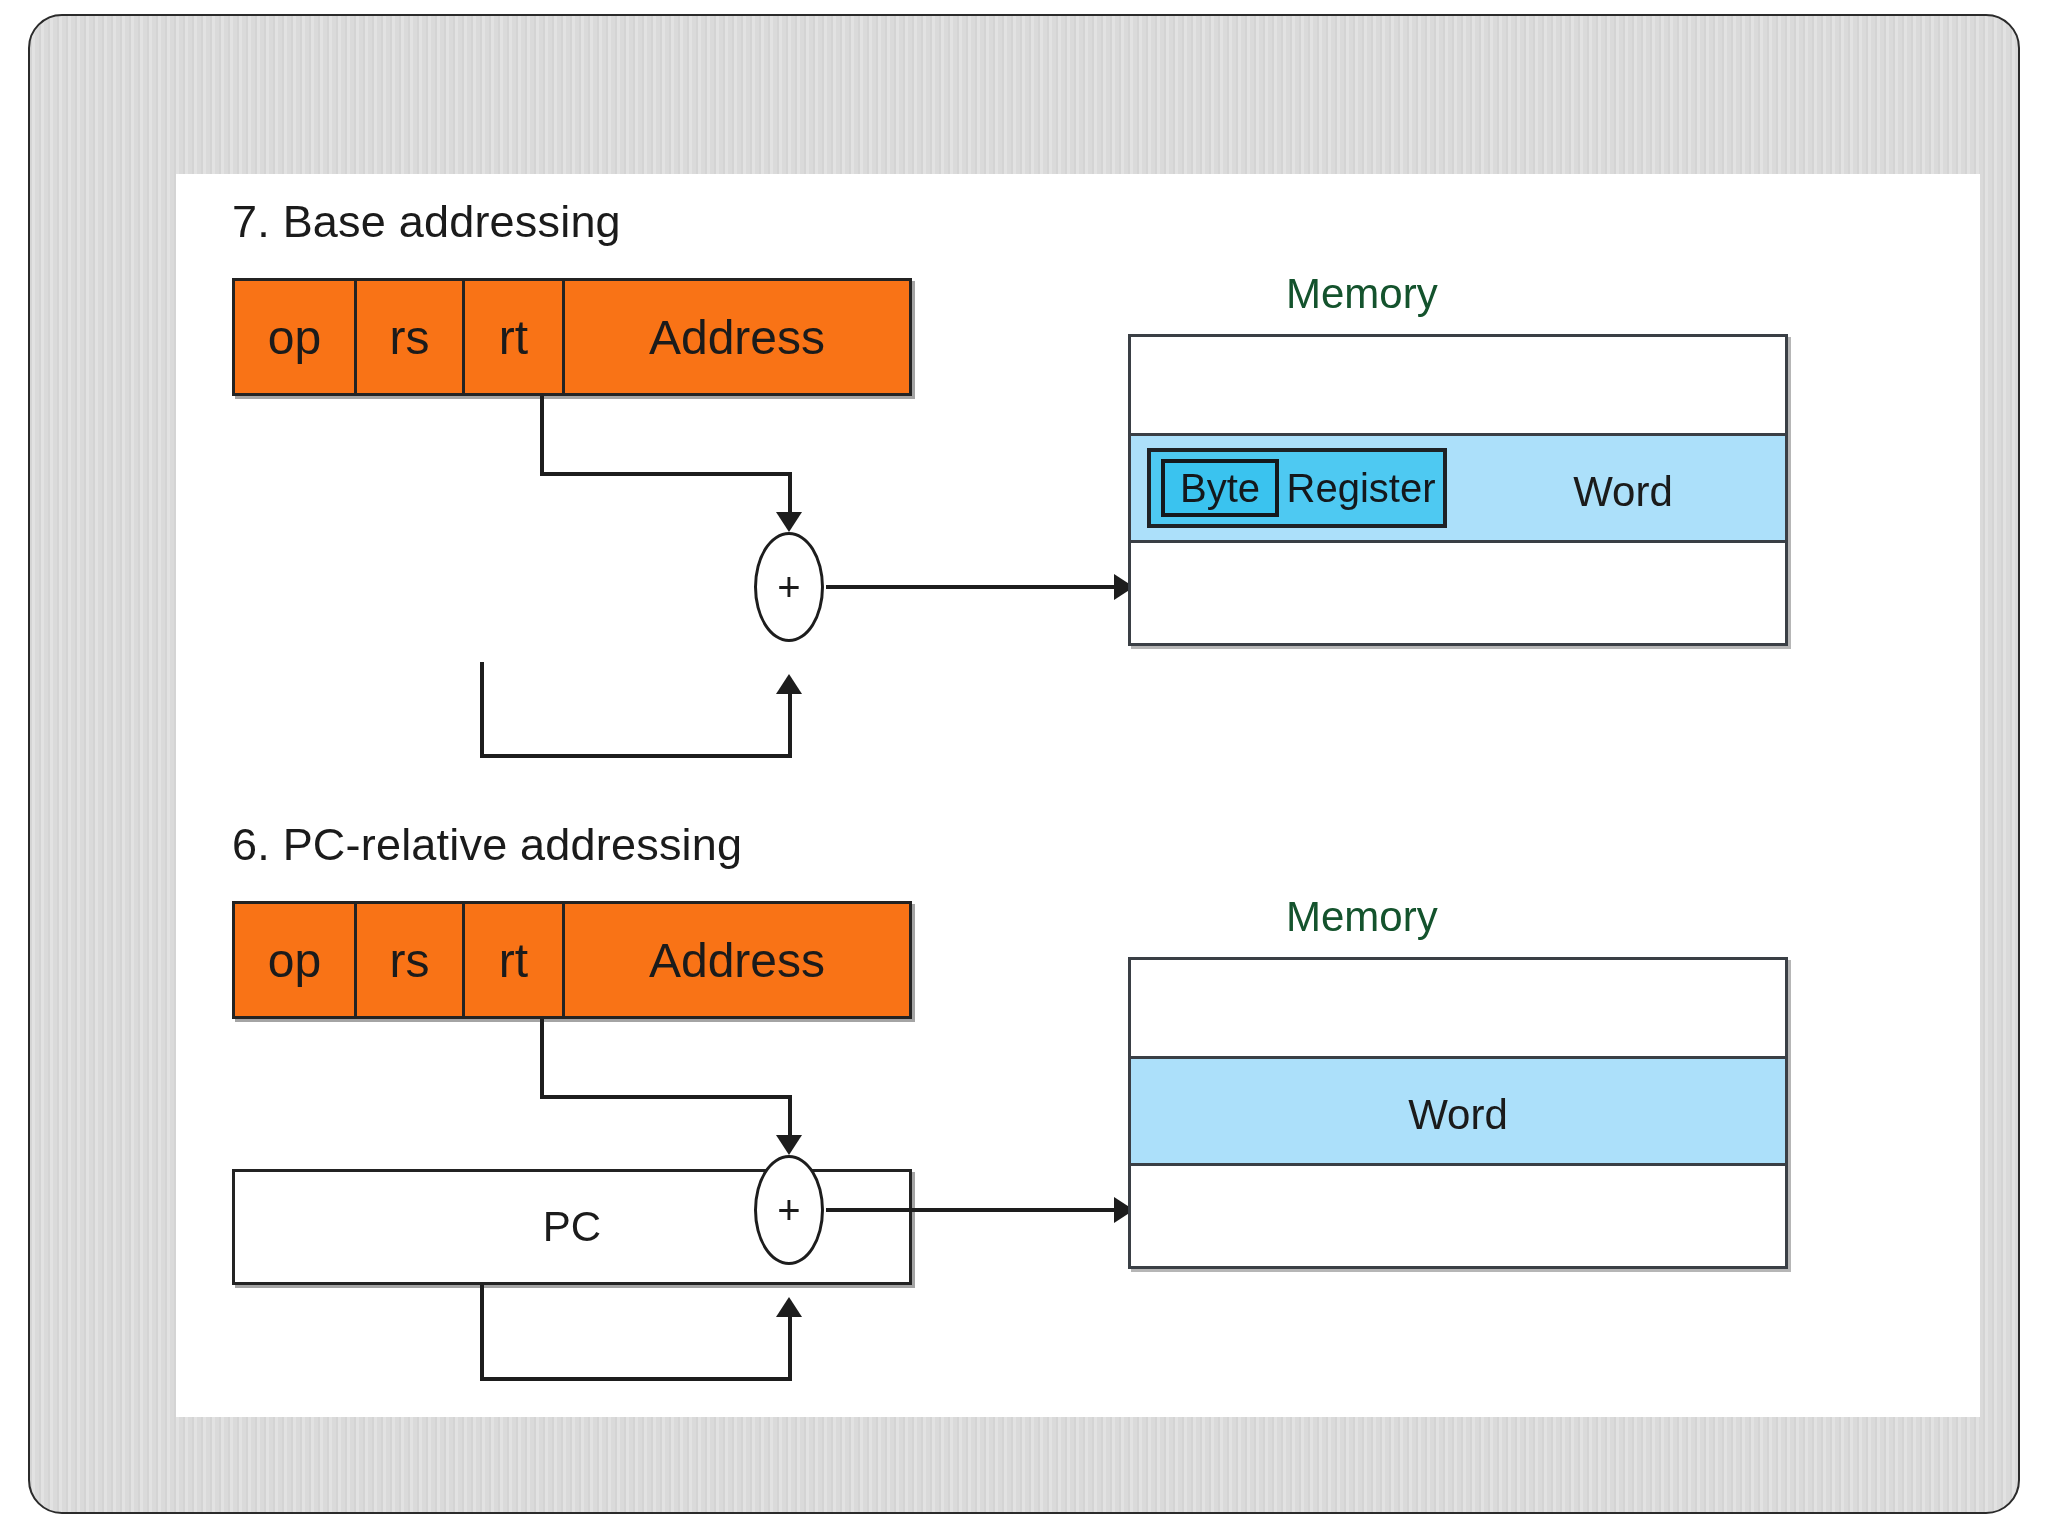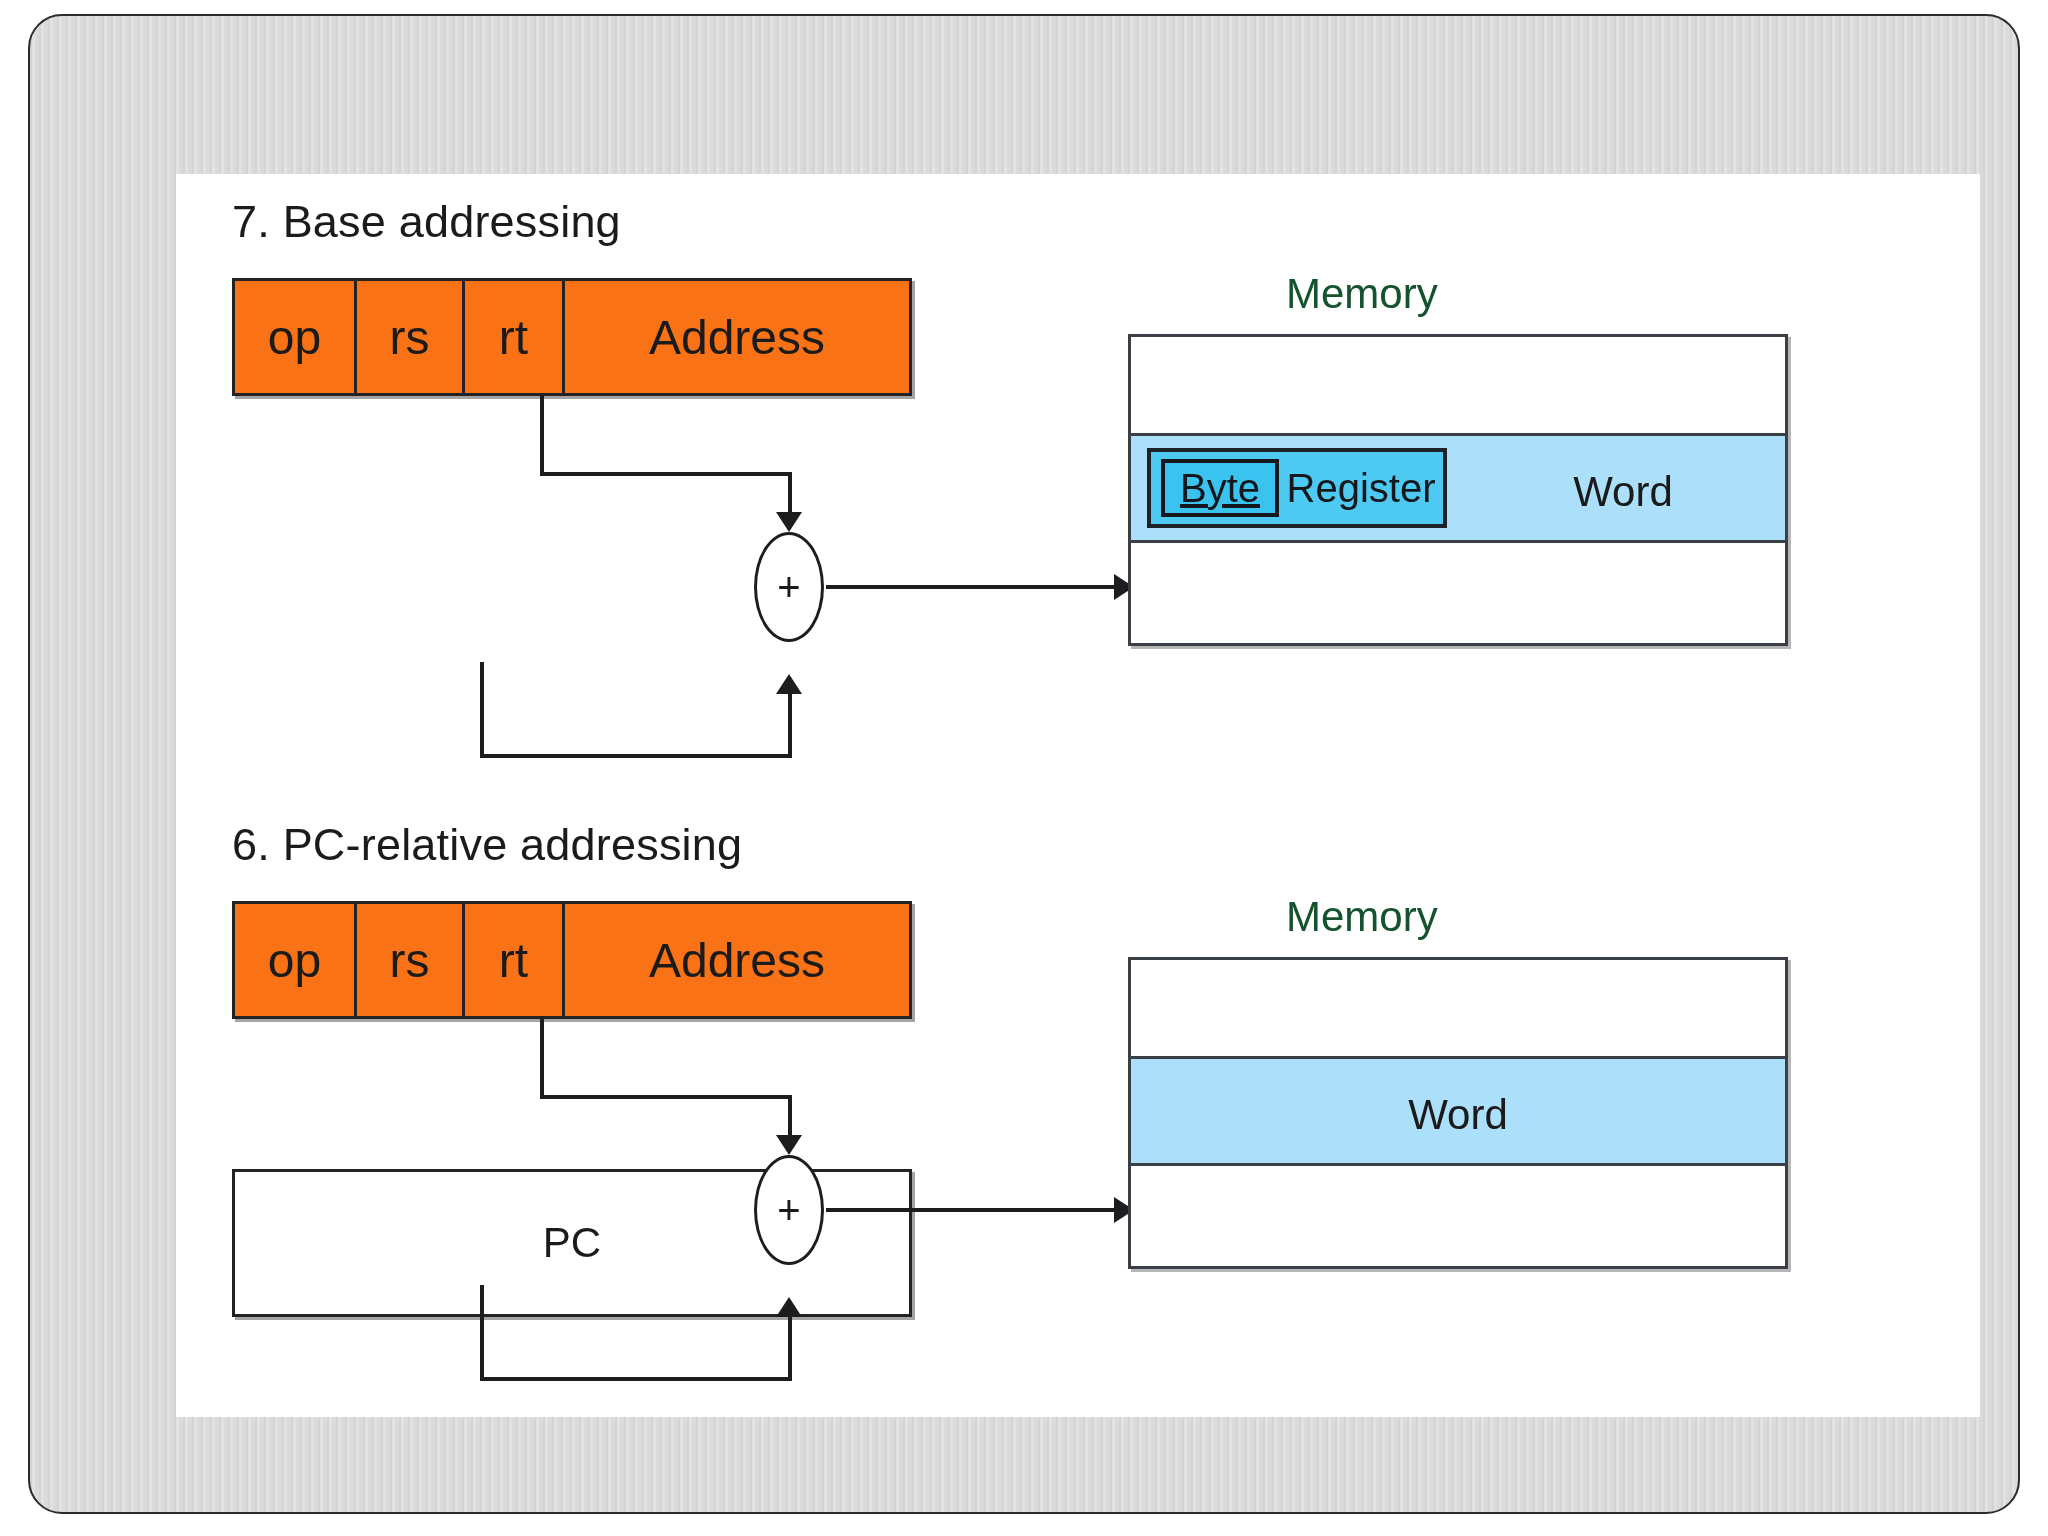--- a/index.html
+++ b/index.html
@@ -125,21 +125,21 @@
     border:4px solid #1e2226;
     background:#4ec9f2;
     display:flex;align-items:center;
     font-size:40px;color:#14181c;
   }
   .byte-box{
     box-sizing:border-box;
     border:4px solid #14181c;
     background:#3ac3ef;
     display:flex;align-items:center;justify-content:center;
-    font-size:40px;color:#14181c;text-decoration:underline;
+    font-size:40px;color:#14181c;
   }
   .hw-lbl{
     flex:1;
     text-align:center;
     font-size:40px;color:#14181c;
   }
 
   
   .wire{position:absolute;background:#1d1d1d;}
   .wire.h{height:4px;}
@@ -222,21 +222,21 @@
         <div class="fld" style="width:108px;">rs</div>
         <div class="fld" style="width:100px;">rt</div>
         <div class="fld" style="flex:1;">Address</div>
       </div>
 
       <div class="wire v" style="left:364px;top:845px;height:80px;"></div>
       <div class="wire h" style="left:364px;top:921px;width:252px;"></div>
       <div class="wire v" style="left:612px;top:921px;height:46px;"></div>
       <div class="arrow down" style="left:600px;top:961px;"></div>
 
-      <div class="wide-box" style="left:56px;top:995px;width:680px;height:148px;">
+      <div class="wide-box" style="left:56px;top:995px;width:680px;height:116px;">
         <span>PC</span>
       </div>
 
       <div class="wire v" style="left:304px;top:1111px;height:96px;"></div>
       <div class="wire h" style="left:304px;top:1203px;width:312px;"></div>
       <div class="wire v" style="left:612px;top:1143px;height:60px;"></div>
       <div class="arrow up" style="left:600px;top:1123px;"></div>
 
       <div class="adder" style="left:578px;top:981px;width:70px;height:110px;">
         <span>+</span>

